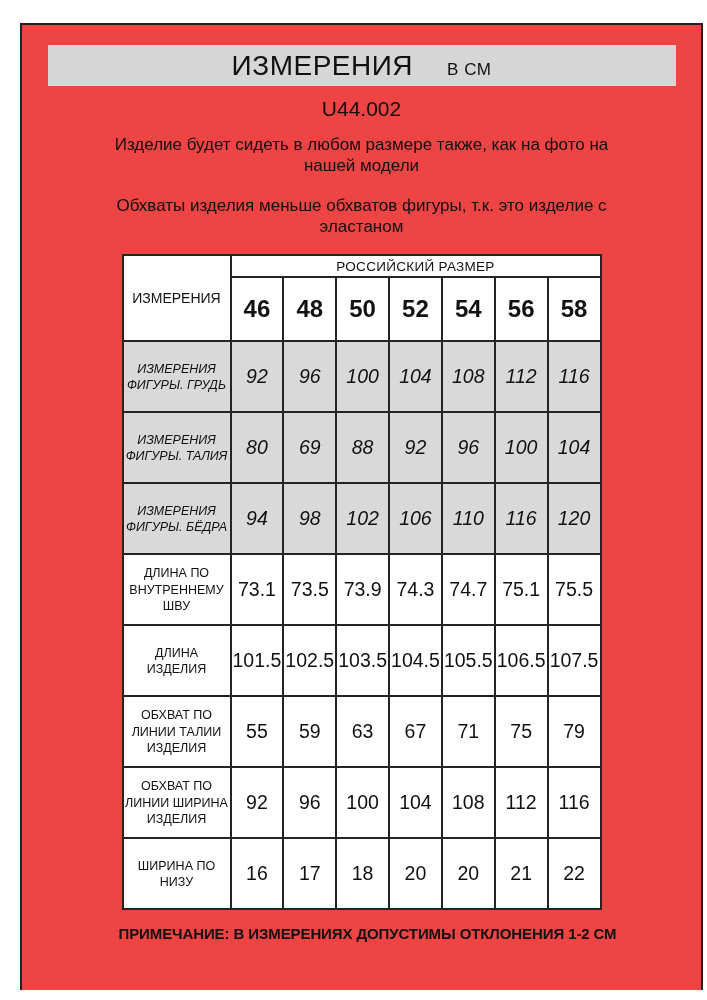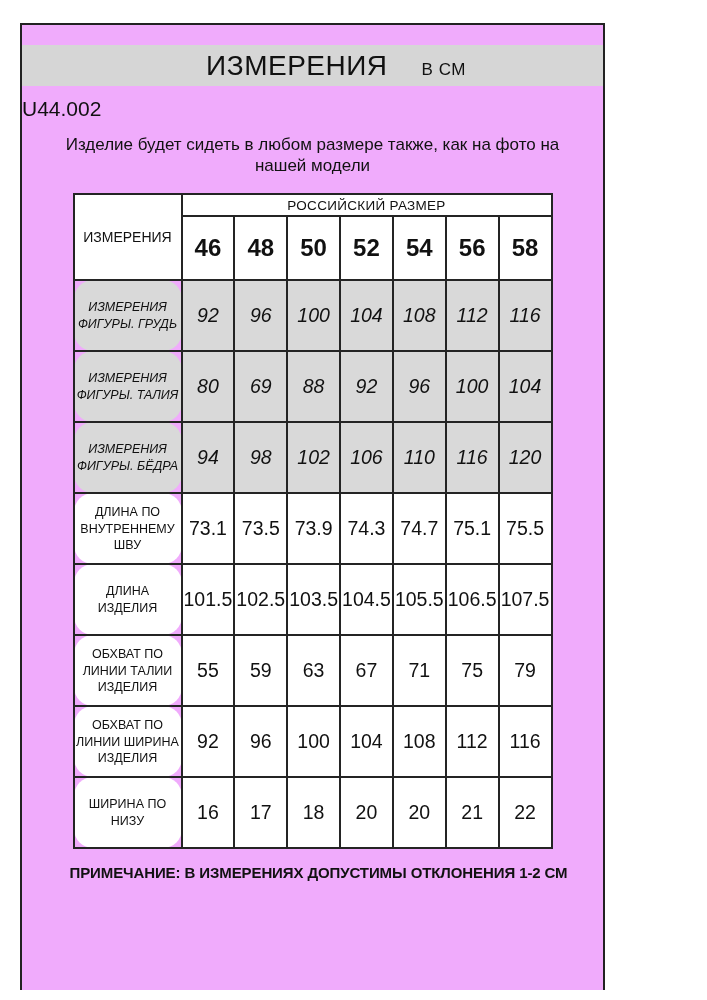--- a/index.html
+++ b/index.html
@@ -9,26 +9,26 @@
     height: 1000px;
     background: #ffffff;
     font-family: "Liberation Sans", sans-serif;
     color: #111111;
     -webkit-font-smoothing: antialiased;
   }
   .frame {
     position: absolute;
     left: 20px;
     top: 23px;
-    width: 585px;
+    width: 683px;
     height: 967px;
     border: 2px solid #222222;
     border-bottom: none;
     box-sizing: border-box;
-    background: #f0abfc;
+    background: #ef4444;
     overflow: hidden;
   }
   .title-bar {
     margin: 20px auto 0 auto;
     width: 628px;
     height: 41px;
     background: #d6d6d6;
     display: flex;
     align-items: baseline;
     justify-content: center;
@@ -45,20 +45,21 @@
     font-weight: bold;
     letter-spacing: 0.5px;
     line-height: 41px;
   }
   .title-bar .t-unit {
     font-size: 17px;
     font-weight: normal;
     letter-spacing: 0.5px;
   }
   .article {
+    text-align: center;
     font-size: 21px;
     font-weight: normal;
     margin-top: 11px;
   }
   .intro {
     max-width: 500px;
     margin: 13px auto 0 auto;
     text-align: center;
     font-size: 17px;
     line-height: 1.24;
@@ -94,21 +95,20 @@
   .size-cell {
     height: 64px;
     font-size: 24px;
     font-weight: bold;
   }
   .label-cell {
     font-size: 12.5px;
     line-height: 1.3;
     padding: 2px 1px;
     font-weight: normal;
-    border-radius: 19px;
   }
   .value-cell {
     height: 71px;
     font-size: 19.5px;
     font-weight: normal;
   }
   tr.row-figure td {
     background: #d9d9d9;
     font-style: italic;
   }
@@ -128,20 +128,21 @@
 
   <div class="title-bar">
     <span class="t-regular">ИЗМЕРЕНИЯ</span>
     <span class="t-unit">В СМ</span>
   </div>
 
   <div class="article">U44.002</div>
 
   <p class="intro">Изделие будет сидеть в любом размере также, как на фото на нашей модели</p>
 
+  <p class="intro second">Обхваты изделия меньше обхватов фигуры, т.к. это изделие с эластаном</p>
 
   <table class="size-table">
     <colgroup>
       <col class="label-col">
       <col>
         <col>
         <col>
         <col>
         <col>
         <col>

